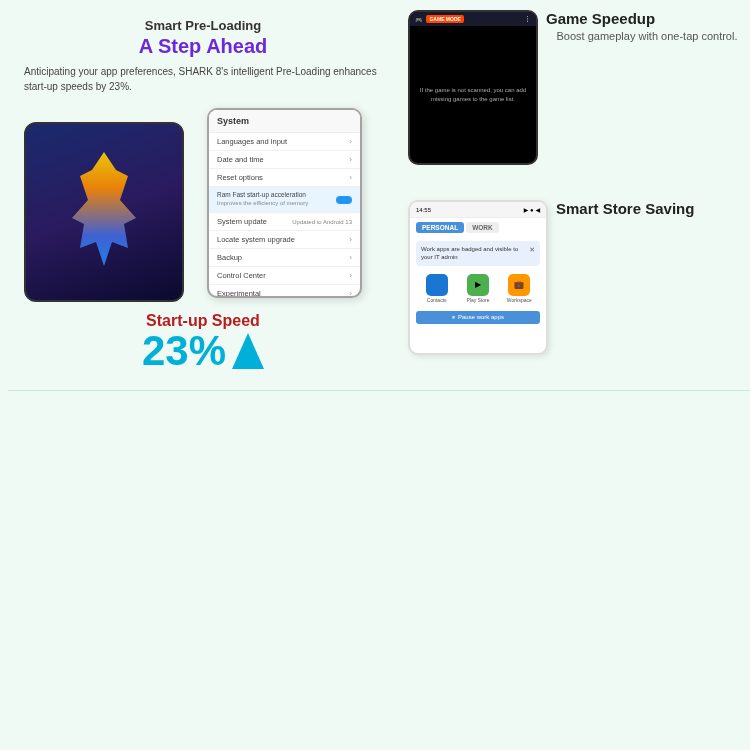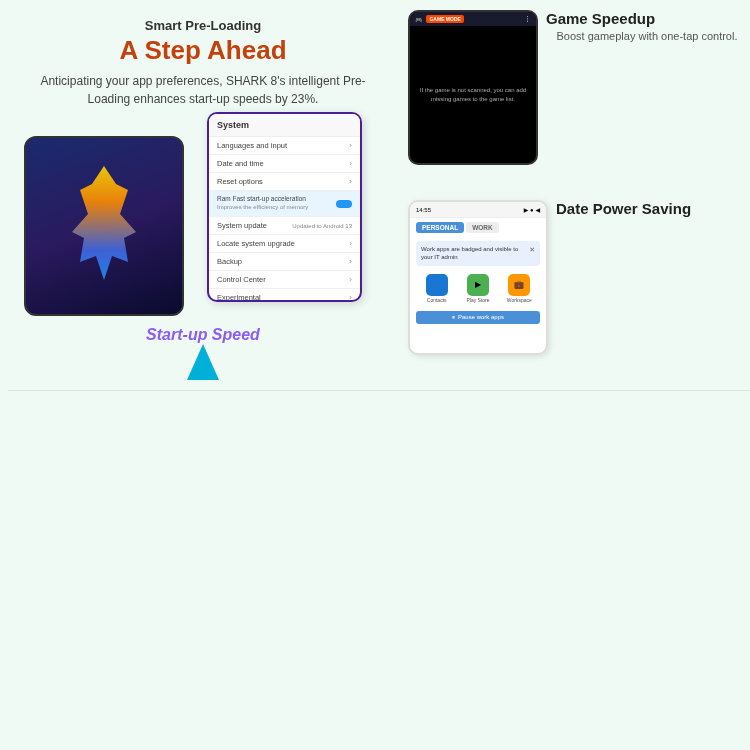--- a/index.html
+++ b/index.html
@@ -37,31 +37,31 @@
 
     .smart-preloading-label {
       font-size: 13px;
       color: #333;
       font-weight: 600;
       text-align: center;
       margin-bottom: 2px;
     }
 
     .step-ahead-title {
-      font-size: 26px;
+      font-size: 20px;
       font-weight: 800;
-      color: #c2410c;
+      color: #6d28d9;
       text-align: center;
       margin-bottom: 6px;
     }
 
     .step-ahead-desc {
-      font-size: 12px;
+      font-size: 10px;
       color: #444;
-      text-align: center;
+      text-align: left;
       line-height: 1.5;
       margin-bottom: 8px;
     }
 
     .phone-settings-container {
       display: flex;
       align-items: flex-end;
       width: 100%;
       position: relative;
       height: 200px;
@@ -100,24 +100,24 @@
       background: linear-gradient(180deg, #ffd700 0%, #ff8c00 30%, #4169e1 70%, #1e90ff 100%);
       clip-path: polygon(50% 0%, 65% 15%, 80% 20%, 70% 40%, 90% 55%, 75% 60%, 80% 80%, 60% 75%, 50% 95%, 40% 75%, 20% 80%, 25% 60%, 10% 55%, 30% 40%, 20% 20%, 35% 15%);
       opacity: 0.9;
     }
 
     .phone-mock-settings {
       width: 155px;
       height: 190px;
       border-radius: 10px;
       background: #fff;
-      border: 2px solid #4c1d95;
+      border: 2px solid #a3a3a3;
       position: absolute;
       right: 20px;
-      bottom: 14px;
+      bottom: 4px;
       z-index: 2;
       overflow: hidden;
       box-shadow: 2px 2px 8px rgba(0,0,0,0.15);
     }
 
     .settings-header {
       background: #f8f8f8;
       padding: 6px 8px;
       border-bottom: 1px solid #eee;
       font-size: 9px;
@@ -153,22 +153,21 @@
     }
 
     .startup-speed-section {
       text-align: center;
       margin-top: 4px;
     }
 
     .startup-speed-label {
       font-size: 16px;
       font-weight: 800;
-      color: #8b5cf6;
-      font-style: italic;
+      color: #b91c1c;
     }
 
     .startup-speed-percent {
       font-size: 42px;
       font-weight: 900;
       color: #00b0d8;
       line-height: 1;
       display: flex;
       align-items: center;
       justify-content: center;
@@ -436,20 +435,21 @@
           <div class="settings-item">
             <span>Experimental</span>
             <span class="arrow-right">›</span>
           </div>
         </div>
       </div>
 
       <div class="startup-speed-section">
         <div class="startup-speed-label">Start-up Speed</div>
         <div class="startup-speed-percent">
+          <span>23%</span>
           <div class="arrow-up-blue"></div>
         </div>
       </div>
     </div>
 
     <div class="top-right">
 
       <div class="top-right-top">
         <div class="phone-mockup-small game-speedup-phone" style="width:130px;height:155px;border-radius:10px;background:#000;border:2px solid #333;overflow:hidden;">
           <div class="game-phone-header">
@@ -495,21 +495,21 @@
               <div class="ps-app-icon" style="background:#FF9800">💼</div>
               <div class="ps-app-label">Workspace</div>
             </div>
           </div>
           <div class="pause-btn">
             <span>⏸</span>
             <span>Pause work apps</span>
           </div>
         </div>
         <div style="flex:1">
-          <div class="feature-title">Date Power Saving</div>
+          <div class="feature-title">Smart Store Saving</div>
         </div>
       </div>
 
     </div>
   </div>
 
   <div class="divider-line"></div>
 
 </div>
 

